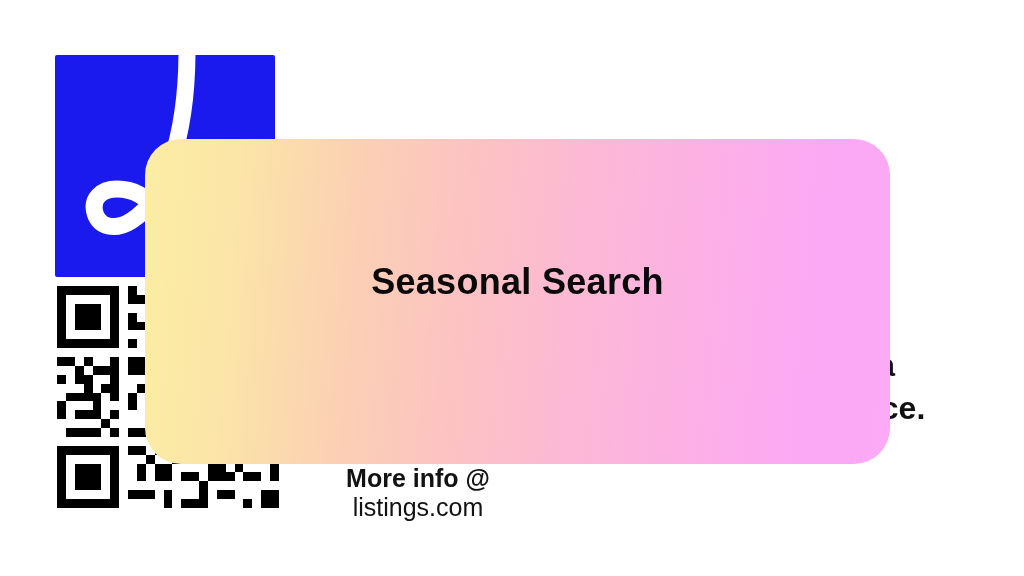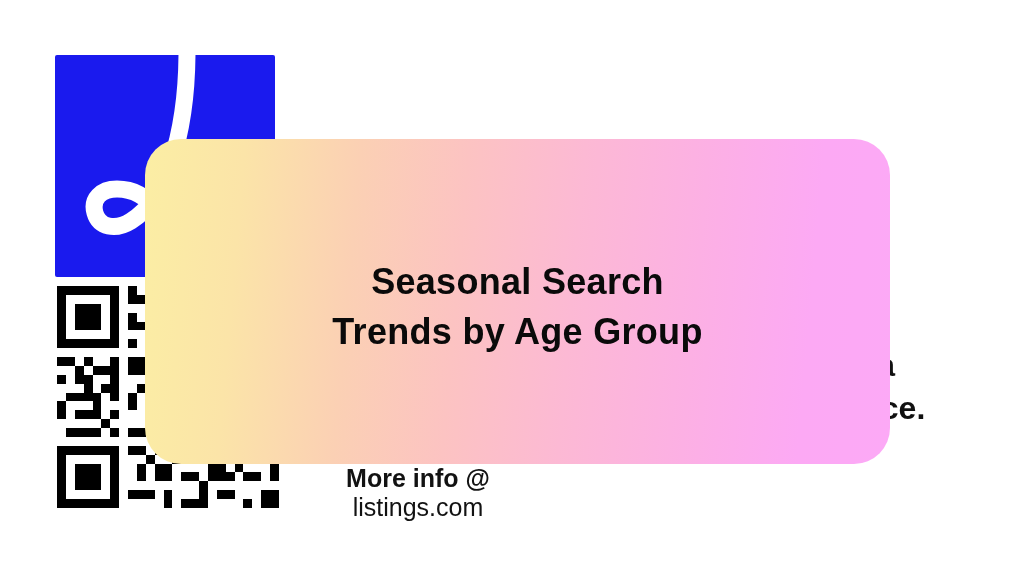--- a/index.html
+++ b/index.html
@@ -239,17 +239,16 @@
   </div>
 
   <div id="more-info">
     <span id="more-info-label">More info @</span>
     <span id="more-info-url">listings.com</span>
   </div>
 
   <div id="overlay-card">
     <div id="card-title">
       <span class="card-title-line">Seasonal Search</span>
-      <span class="card-title-line">Trends by Age Group</span>
     </div>
   </div>
 
 </div>
 
 </body></html>

